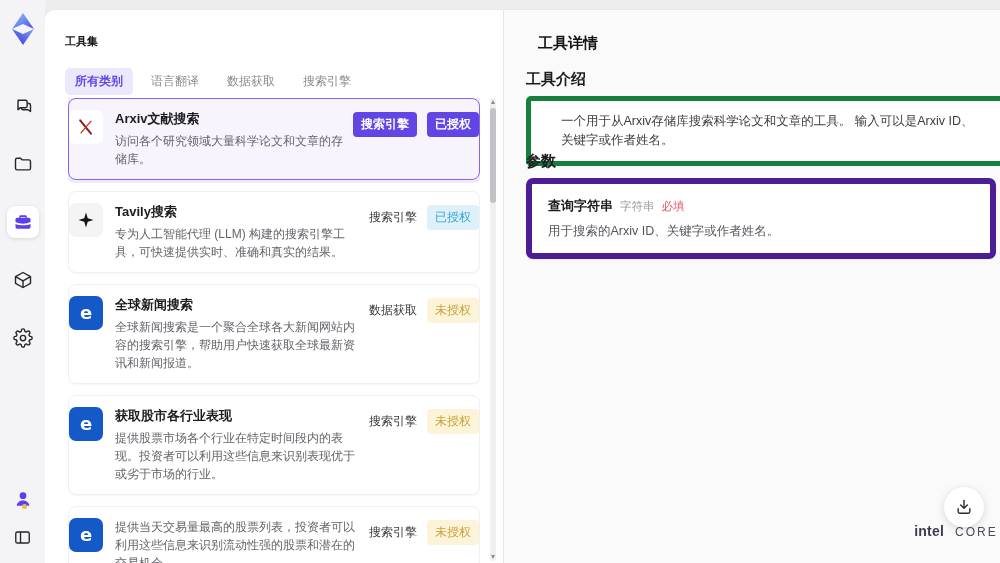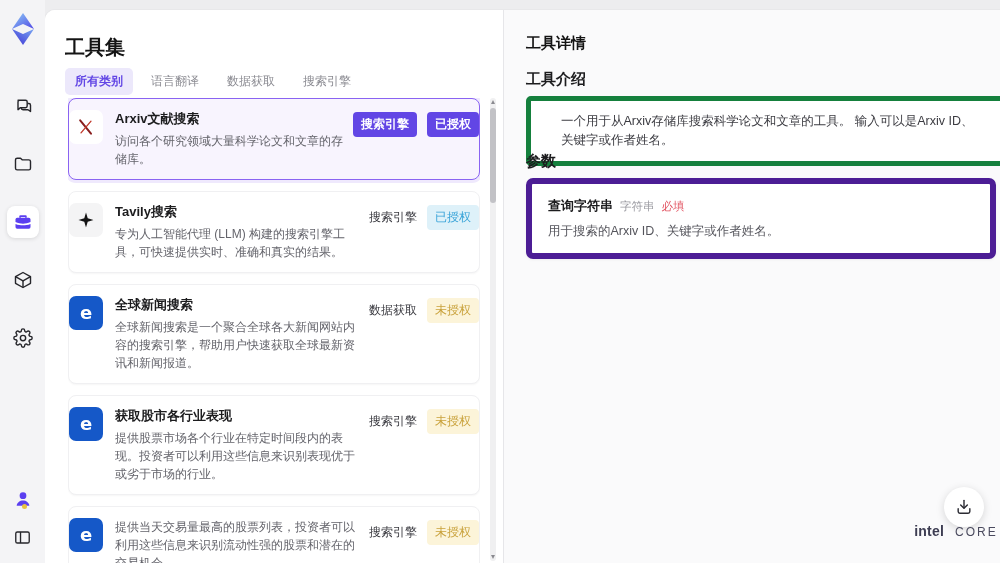--- a/index.html
+++ b/index.html
@@ -17,21 +17,21 @@
   .rail-item{width:32px;height:32px;display:flex;align-items:center;justify-content:center;border-radius:8px;cursor:pointer;}
   .rail-item.active{background:#ffffff;box-shadow:0 1px 4px rgba(0,0,0,.12);}
   .rail-bottom{position:absolute;bottom:14px;left:0;width:45px;display:flex;flex-direction:column;align-items:center;gap:14px;}
   .u-dot{position:absolute;width:5px;height:5px;border-radius:50%;background:#e8c341;right:8px;bottom:2px;}
   
   .main{position:absolute;left:45px;top:10px;width:955px;height:553px;background:#ffffff;
         border-top-left-radius:10px;overflow:hidden;box-shadow:0 0 0 1px #e8e8ea;}
   .left-panel{position:absolute;left:0;top:0;width:457px;height:553px;background:#fff;}
   .right-panel{position:absolute;left:458px;top:0;width:497px;height:553px;background:#fafafb;border-left:1px solid #e6e6e9;}
   
-  .lp-title{position:absolute;left:20px;top:24px;font-size:20px;font-weight:bold;color:#141414;}
+  .lp-title{position:absolute;left:20px;top:24px;font-size:11px;font-weight:bold;color:#141414;}
   .tabs{position:absolute;left:20px;top:58px;display:flex;gap:8px;align-items:center;}
   .tab{font-size:12px;color:#8b8b92;padding:5px 10px;border-radius:5px;cursor:pointer;white-space:nowrap;}
   .tab.active{background:#ece8fb;color:#6246e5;font-weight:bold;}
   .list{position:absolute;left:23px;top:88px;width:412px;height:465px;overflow:hidden;}
   .card{display:flex;align-items:flex-start;background:#fff;border:1px solid #f0f0f2;border-radius:8px;
         padding:11px 0;margin-bottom:11px;cursor:pointer;box-shadow:0 1px 2px rgba(0,0,0,.04);}
   .card.selected{background:#f8f4fe;border:1px solid #8a63f2;box-shadow:0 0 0 3px #efe9fd;}
   .tool-icon{flex:0 0 34px;width:34px;height:34px;border-radius:7px;background:#f4f4f5;
              display:flex;align-items:center;justify-content:center;margin-right:12px;overflow:hidden;}
   .tool-icon.white{background:#fff;}
@@ -46,21 +46,21 @@
   .badge.plain{color:#3a3a40;padding:4px 0;}
   .badge.auth-ok{background:#def1f9;color:#38a3d8;padding:4px 8px;}
   .badge.auth-no{background:#fcf4d9;color:#c9a23c;padding:4px 8px;}
   
   .sbar{position:absolute;right:6px;top:88px;width:6px;height:463px;background:#f0f0f1;border-radius:3px;}
   .sthumb{position:absolute;top:10px;left:0;width:6px;height:95px;background:#c2c2c6;border-radius:3px;cursor:pointer;}
   .sarrow{position:absolute;left:1px;width:0;height:0;border-left:2.5px solid transparent;border-right:2.5px solid transparent;}
   .sarrow.up{top:2px;border-bottom:4px solid #8a8a90;}
   .sarrow.down{bottom:2px;border-top:4px solid #8a8a90;}
   
-  .rp-title{position:absolute;left:22px;top:24px;font-size:15px;font-weight:bold;color:#141414;}
+  .rp-title{position:absolute;left:34px;top:24px;font-size:15px;font-weight:bold;color:#141414;}
   .rp-sub{position:absolute;left:22px;font-size:15px;font-weight:bold;color:#1c1c1e;}
   .intro-box{position:absolute;left:22px;top:86px;width:418px;background:#fff;border:5px solid #15803d;
              border-radius:5px;padding:11px 30px;font-size:12.5px;color:#3c3c42;line-height:1.5;}
   .param-card{position:absolute;left:22px;top:168px;width:426px;background:#fff;border:6px solid #4c1d95;
               border-radius:7px;padding:13px 16px;box-shadow:0 1px 3px rgba(0,0,0,.05);}
   .param-head{display:flex;align-items:baseline;gap:7px;margin-bottom:8px;}
   .param-name{font-size:13px;font-weight:bold;color:#1c1c1e;}
   .param-type{font-size:11.5px;color:#9a9aa1;}
   .param-req{font-size:11.5px;color:#e25563;}
   .param-desc{font-size:12.5px;color:#55555c;}

